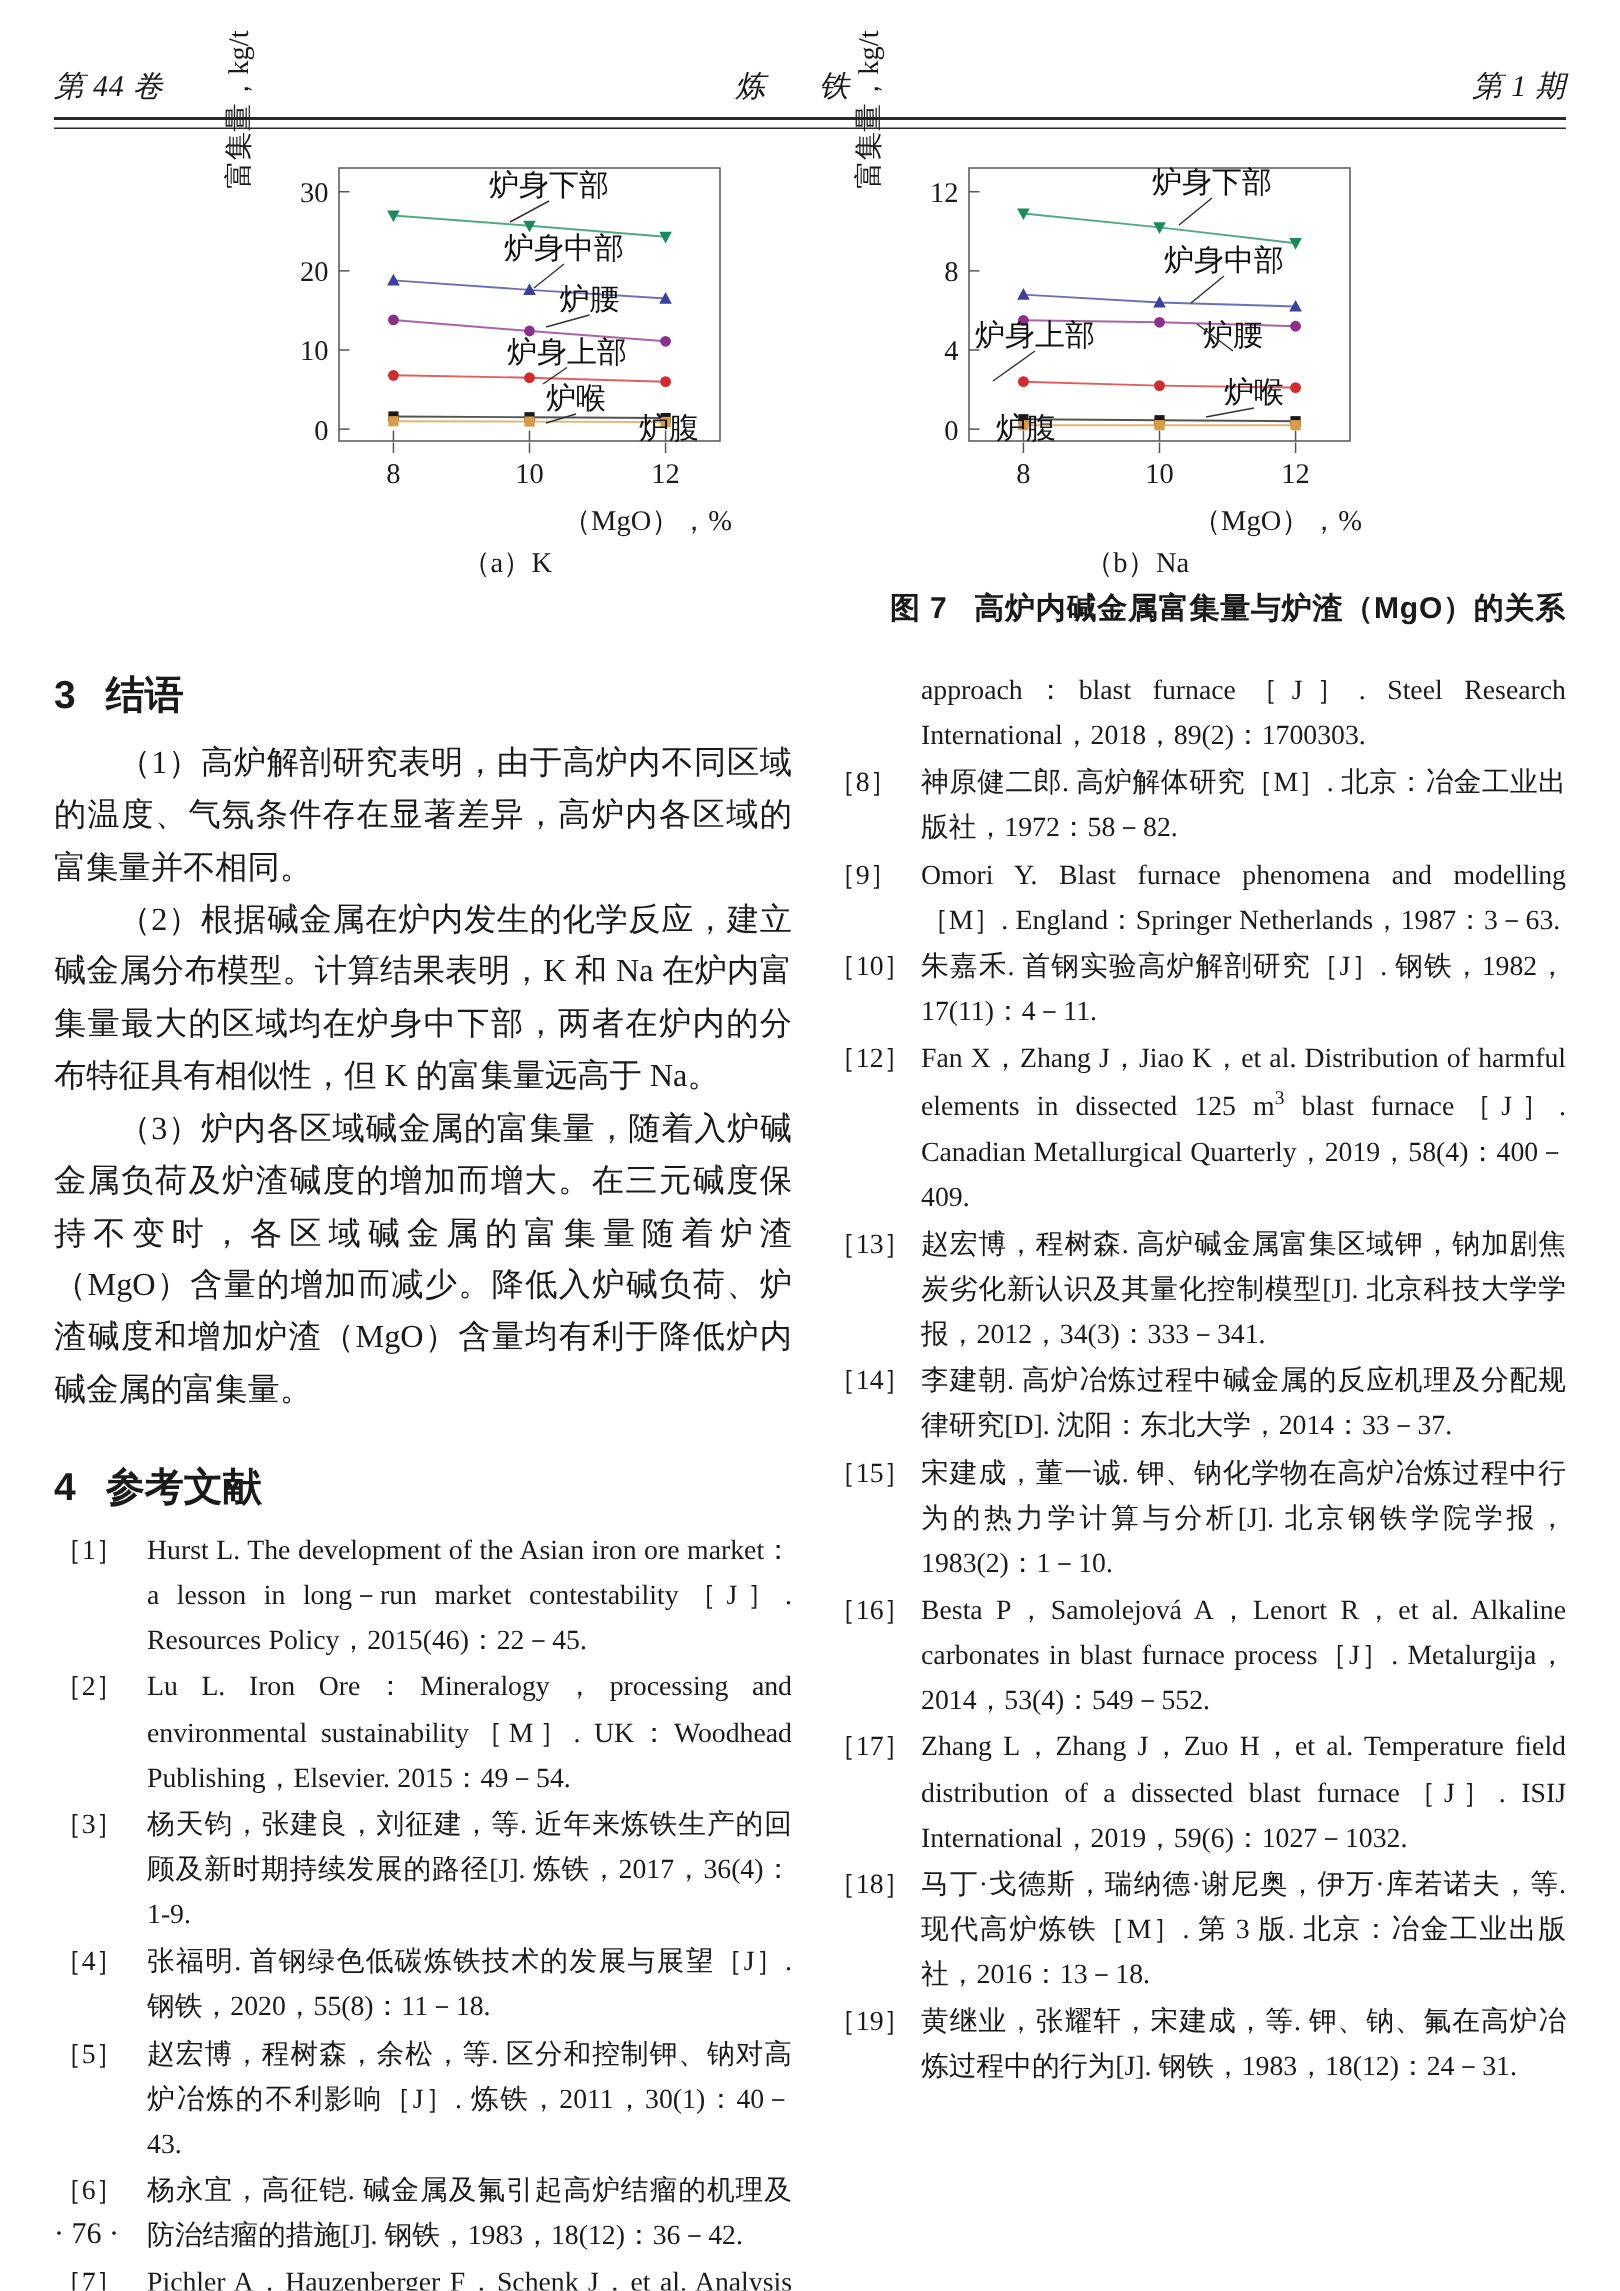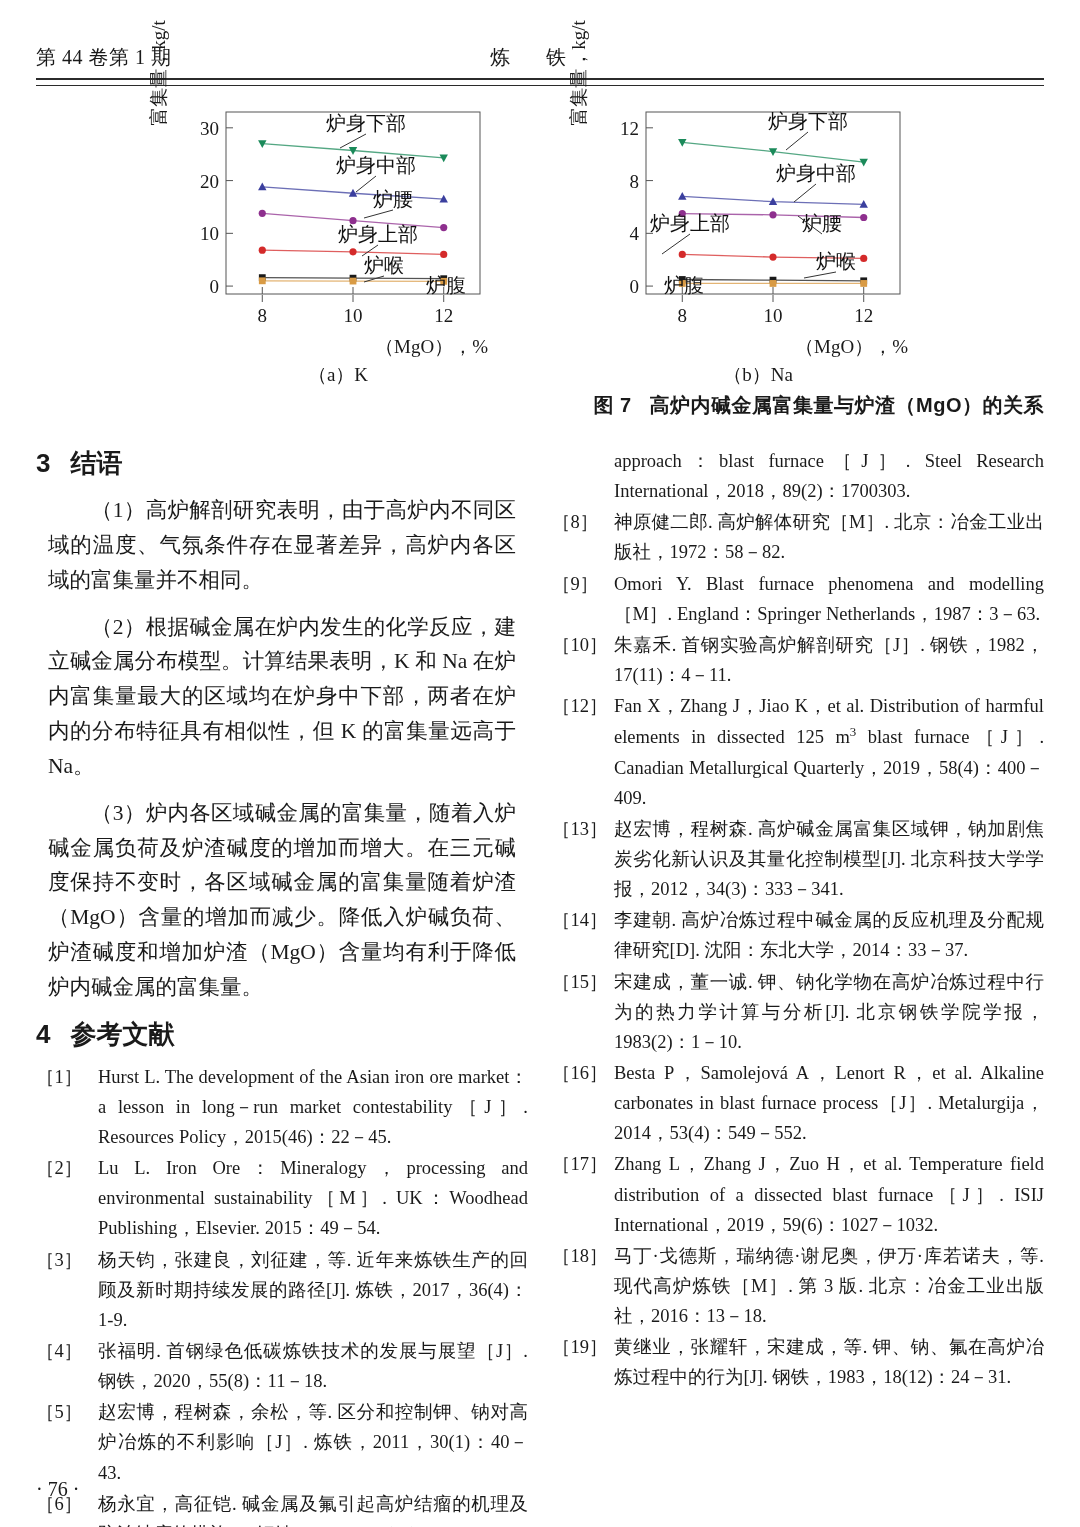--- a/index.html
+++ b/index.html
@@ -23,23 +23,24 @@
   }
 
   
   .runhead {
     position: absolute;
     left: 36px; top: 40px;
     width: 1008px;
     height: 34px;
     display: flex;
     align-items: center;
-    justify-content: flex-start;
+    justify-content: space-between;
     font-size: 20px;
     letter-spacing: 0.5px;
+    font-style: italic;
   }
   .runhead .rh-left { text-align: left; }
   .runhead .rh-center {
     position: absolute;
     left: 0; right: 16px;
     text-align: center;
     letter-spacing: 8px;
   }
   .runhead .rh-right { text-align: right; }
 
@@ -133,21 +134,21 @@
   h2.sec {
     margin: 0 0 10px 0;
     font-family: "Liberation Sans", sans-serif;
     font-size: 26px;
     font-weight: bold;
     line-height: 1.35;
   }
   h2.sec .sec-num { margin-right: 20px; }
 
   p.para {
-    margin: 12px;
+    margin: 0;
     font-size: 21.5px;
     line-height: 1.62;
     text-align: justify;
     text-justify: inter-ideograph;
     text-indent: 2em;
   }
 
   .reflist { margin: 0; padding: 0; }
   .refitem {
     position: relative;
@@ -321,21 +322,21 @@
   </div>
 
   <div class="col col-left">
     <h2 class="sec">
       <span class="sec-num">3</span><span>结语</span>
     </h2>
     <p class="para">（1）高炉解剖研究表明，由于高炉内不同区域的温度、气氛条件存在显著差异，高炉内各区域的富集量并不相同。</p>
     <p class="para">（2）根据碱金属在炉内发生的化学反应，建立碱金属分布模型。计算结果表明，K 和 Na 在炉内富集量最大的区域均在炉身中下部，两者在炉内的分布特征具有相似性，但 K 的富集量远高于 Na。</p>
     <p class="para">（3）炉内各区域碱金属的富集量，随着入炉碱金属负荷及炉渣碱度的增加而增大。在三元碱度保持不变时，各区域碱金属的富集量随着炉渣（MgO）含量的增加而减少。降低入炉碱负荷、炉渣碱度和增加炉渣（MgO）含量均有利于降低炉内碱金属的富集量。</p>
 
-    <h2 class="sec" style="margin-top:6px">
+    <h2 class="sec" style="margin-top:30px">
       <span class="sec-num">4</span><span>参考文献</span>
     </h2>
 
     <div class="reflist" id="ref-list-left">
         <div class="refitem en">
           <span class="refnum">［1］</span>
           <span class="reftext">Hurst L. The development of the Asian iron ore market：a lesson in long－run market contestability［J］. Resources Policy，2015(46)：22－45.</span>
         </div>
         <div class="refitem en">
           <span class="refnum">［2］</span>

